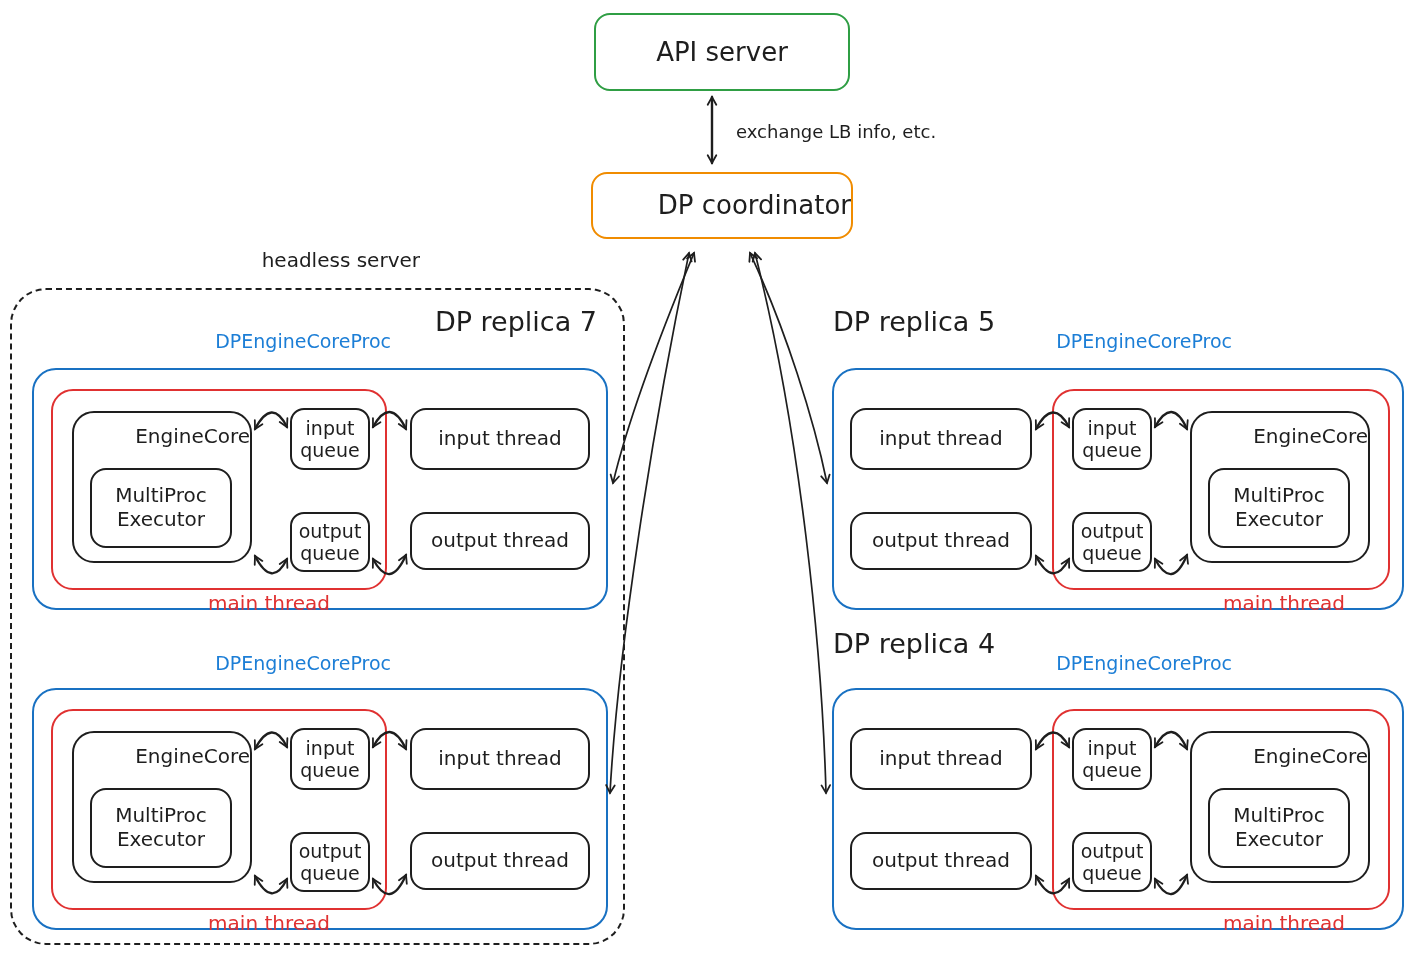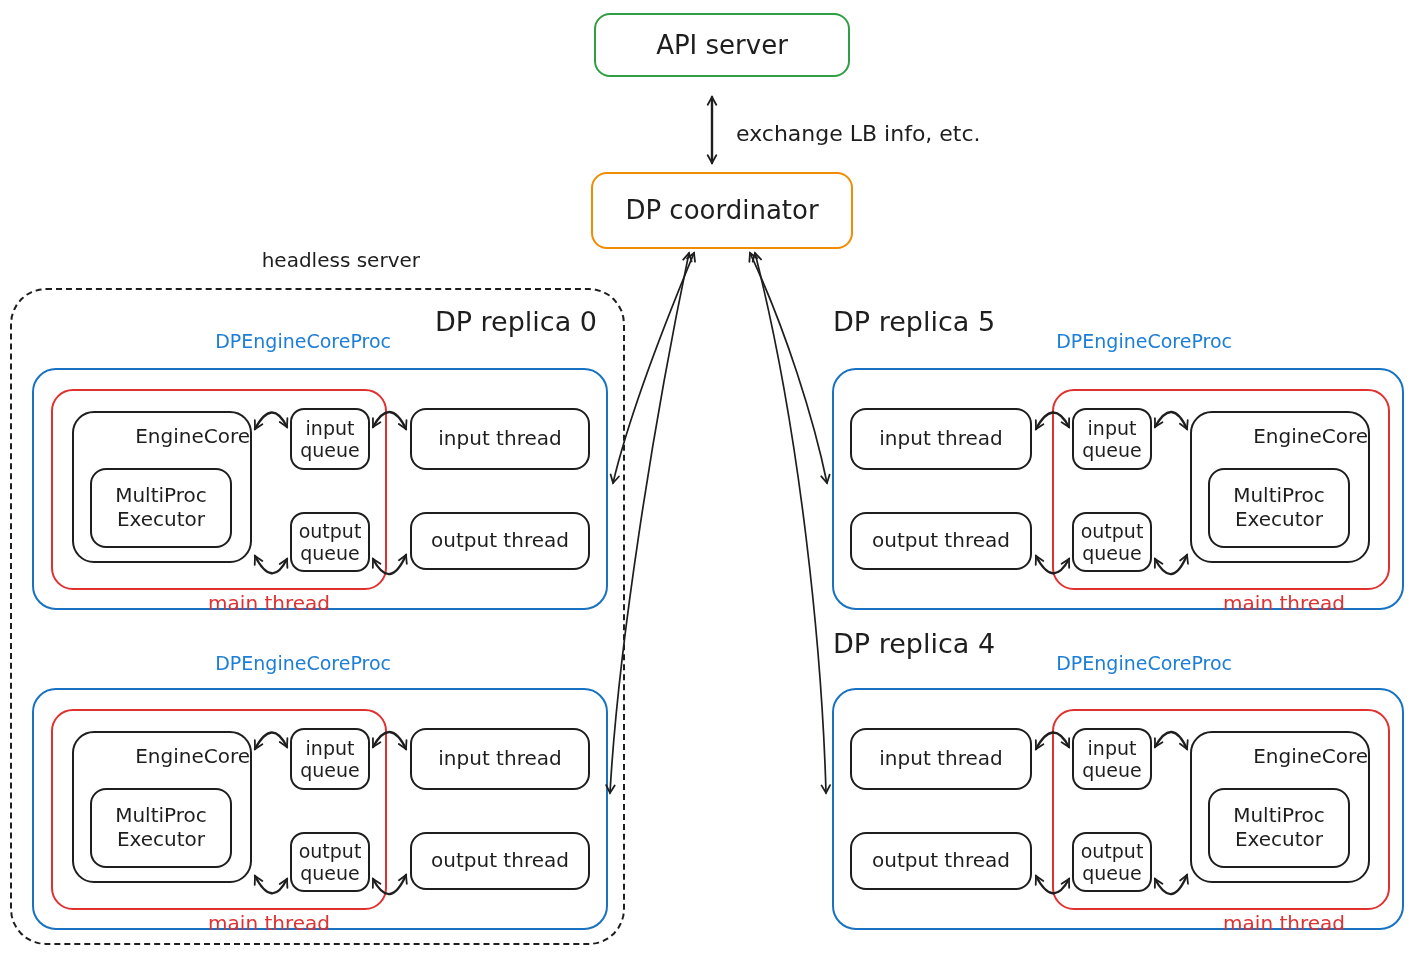--- a/index.html
+++ b/index.html
@@ -12,34 +12,34 @@
   .lbl{position:absolute;white-space:nowrap;}
   .center{text-align:right;}
   .engine .elabel{position:absolute;top:12px;left:0;right:0;text-align:right;font-size:20px;}
   svg.overlay{position:absolute;left:0;top:0;pointer-events:none;}
 </style>
 </head>
 <body>
 
 <div id="canvas">
 
-  <div class="box" style="left:594px;top:13px;width:256px;height:64px;border-color:#2f9e44;border-radius:16px;font-size:26px;">
+  <div class="box" style="left:594px;top:13px;width:256px;height:78px;border-color:#2f9e44;border-radius:16px;font-size:26px;">
       <span>API server</span>
     </div>
 
-  <div class="lbl" style="left:736px;top:121px;font-size:22px;">exchange LB info, etc.</div>
+  <div class="lbl" style="left:736px;top:121px;font-size:18px;">exchange LB info, etc.</div>
 
-  <div class="box" style="left:591px;top:172px;width:262px;height:77px;border-color:#f08c00;border-radius:16px;font-size:26px;">
+  <div class="box" style="left:591px;top:172px;width:262px;height:67px;border-color:#f08c00;border-radius:16px;font-size:26px;justify-content:flex-end;">
       <span>DP coordinator</span>
     </div>
 
   <div class="lbl center" style="left:230px;top:248px;width:190px;font-size:20px;">headless server</div>
   <div class="frame" style="left:10px;top:288px;width:615px;height:657px;border:2px dashed #1e1e1e;border-radius:36px;"></div>
 
-  <div class="lbl" style="left:390px;top:306px;width:207px;text-align:right;font-size:27px;">DP replica 0</div>
+  <div class="lbl" style="left:390px;top:306px;width:207px;text-align:right;font-size:27px;">DP replica 7</div>
   <div class="lbl center" style="left:211px;top:330px;width:180px;font-size:19px;color:#1c7ed6;">DPEngineCoreProc</div>
   <div class="frame" style="left:32px;top:368px;width:576px;height:242px;border-color:#1971c2;border-radius:24px;"></div>
   <div class="frame" style="left:51px;top:389px;width:336px;height:201px;border-color:#e03131;border-radius:22px;"></div>
   <div class="box engine" style="left:72px;top:411px;width:180px;height:152px;border-radius:22px;">
     <span class="elabel">EngineCore</span>
   </div>
   <div class="box" style="left:90px;top:468px;width:142px;height:80px;border-radius:16px;font-size:20px;">
       <span>MultiProc Executor</span>
     </div>
   <div class="box" style="left:290px;top:408px;width:80px;height:62px;border-radius:14px;font-size:19px;">

